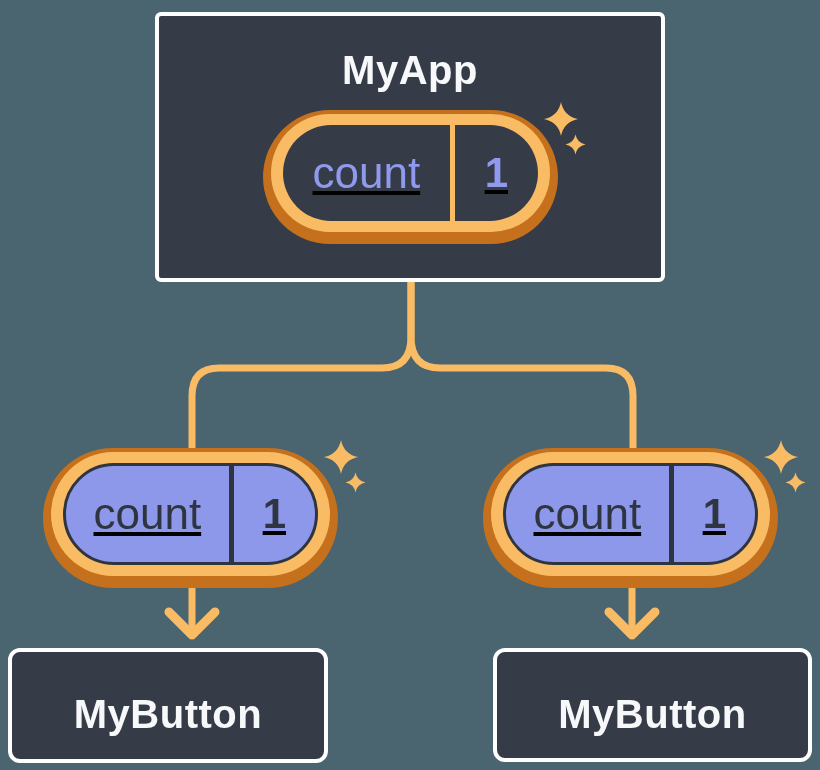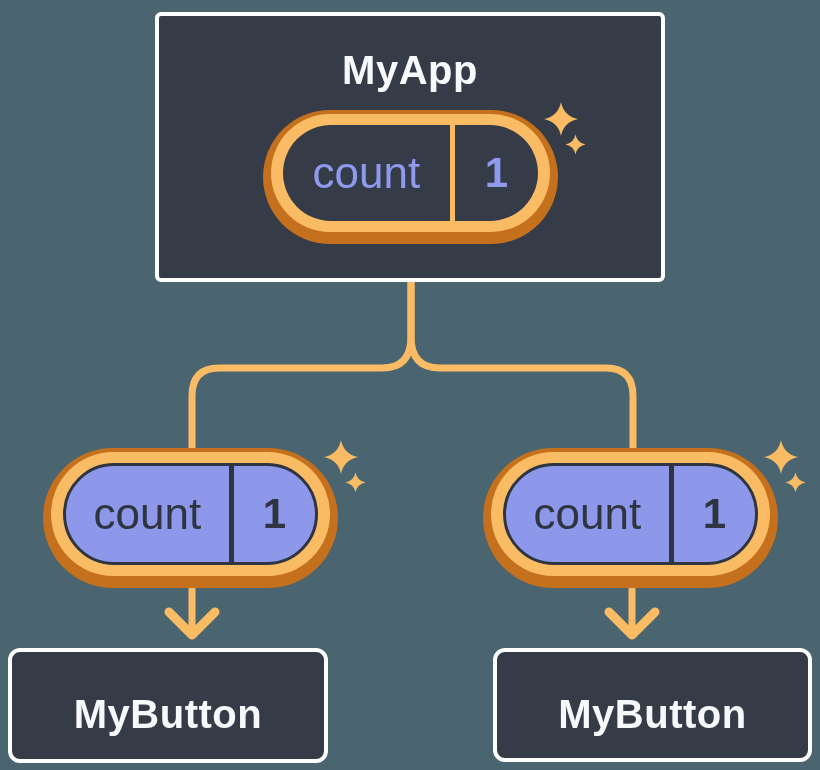--- a/index.html
+++ b/index.html
@@ -39,20 +39,21 @@
 
   .pill {
     position: absolute;
     width: 295px;
     height: 140px;
     z-index: 3;
     background: #C4701C;
     border-radius: 999px;
     padding: 4px 8px 12px 8px;
     box-sizing: border-box;
+    text-decoration: underline;
   }
   .pill--root { left: 263px; top: 110px; height: 134px; }
   .pill--child-left  { left: 43px;  top: 448px; }
   .pill--child-right { left: 483px; top: 448px; }
   .pill-mid {
     width: 100%; height: 100%;
     background: #F9BC64;
     border-radius: 999px;
     padding: 11px 12px;
     box-sizing: border-box;

